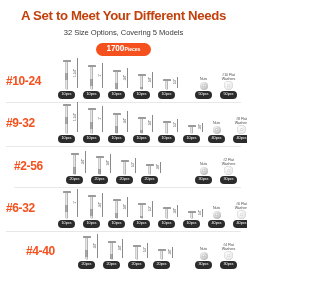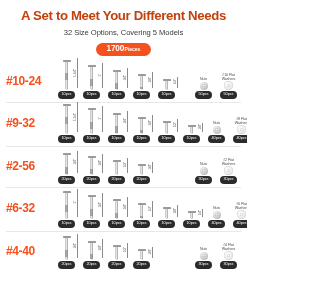--- a/index.html
+++ b/index.html
@@ -383,21 +383,21 @@
           </div>
           <div class="item">
             <div class="part-head">#8 Flat Washers</div>
             <div class="gfx">
               <div class="washer"></div>
             </div>
             <div class="pill">40pcs</div>
           </div>
         </div>
       </div>
-      <div class="row" style="height: 41px;">
+      <div class="row" style="height: 41px; margin-left: 8px;">
         <div class="row-label">#2-56</div>
         <div class="items">
           <div class="item">
             <div class="head-spacer"></div>
             <div class="gfx">
               <div class="screw">
                 <div class="screw-head"></div>
                 <div class="screw-neck"></div>
                 <div class="screw-shaft" style="height: 17px;"></div>
                 <div class="screw-tip"></div>
@@ -583,21 +583,21 @@
           </div>
           <div class="item">
             <div class="part-head">#6 Flat Washers</div>
             <div class="gfx">
               <div class="washer"></div>
             </div>
             <div class="pill">40pcs</div>
           </div>
         </div>
       </div>
-      <div class="row" style="height: 40px;">
+      <div class="row" style="height: 40px; margin-left: 20px;">
         <div class="row-label">#4-40</div>
         <div class="items">
           <div class="item">
             <div class="head-spacer"></div>
             <div class="gfx">
               <div class="screw">
                 <div class="screw-head"></div>
                 <div class="screw-neck"></div>
                 <div class="screw-shaft" style="height: 19px;"></div>
                 <div class="screw-tip"></div>

